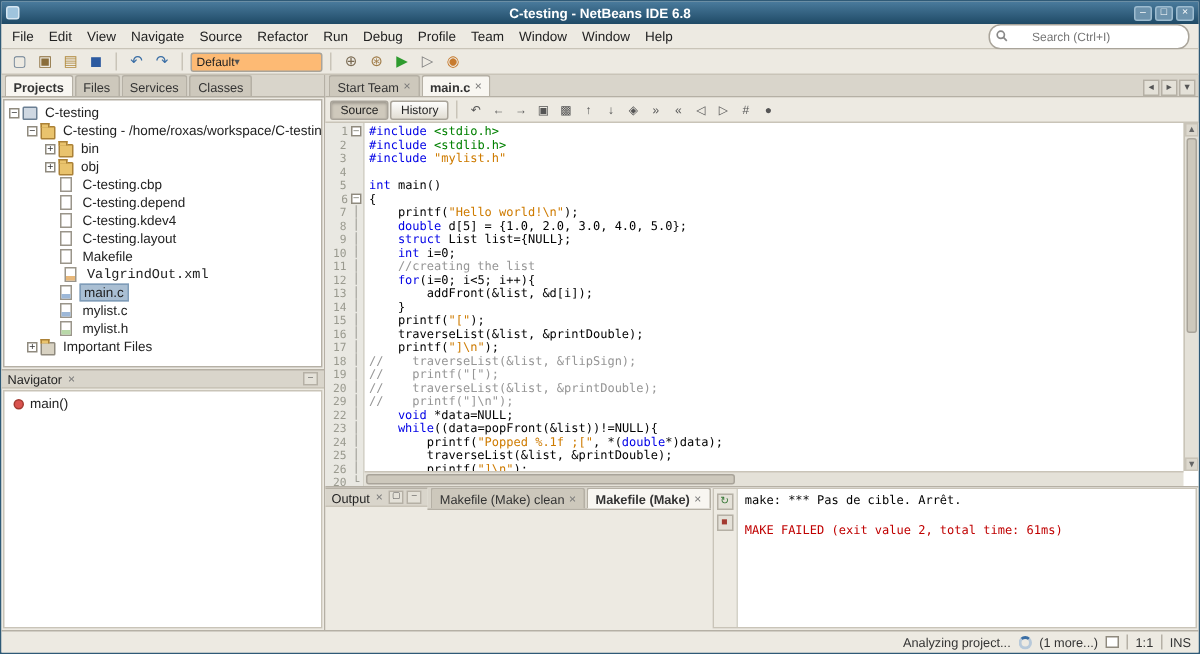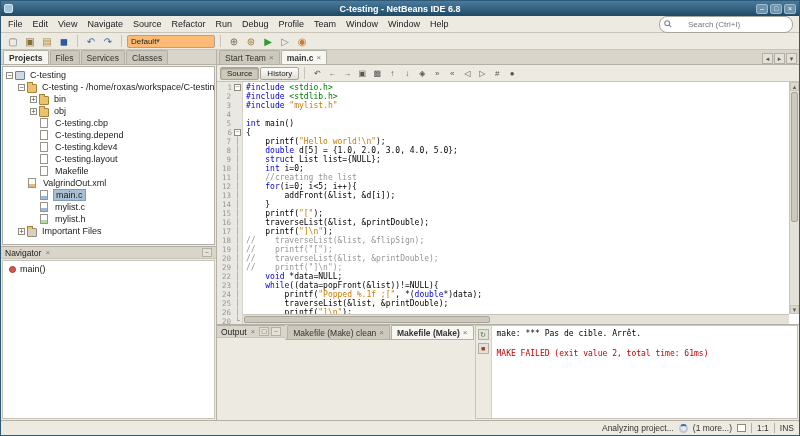--- a/index.html
+++ b/index.html
@@ -226,21 +226,21 @@
           <div class="trow" style="padding-left: 27px;">
             <span class="expsp"></span>
             <span class="ticon page"></span>
             <span class="tlabel">C-testing.layout</span>
           </div>
           <div class="trow" style="padding-left: 27px;">
             <span class="expsp"></span>
             <span class="ticon page"></span>
             <span class="tlabel">Makefile</span>
           </div>
-          <div class="trow" style="padding-left: 15px;">
+          <div class="trow" style="padding-left: 30px; font-family: Liberation Mono, monospace;">
             <span class="expsp"></span>
             <span class="ticon xml"></span>
             <span class="tlabel">ValgrindOut.xml</span>
           </div>
           <div class="trow" style="padding-left: 27px;">
             <span class="expsp"></span>
             <span class="ticon cfile"></span>
             <span class="tlabel sel">main.c</span>
           </div>
           <div class="trow" style="padding-left: 27px;">

